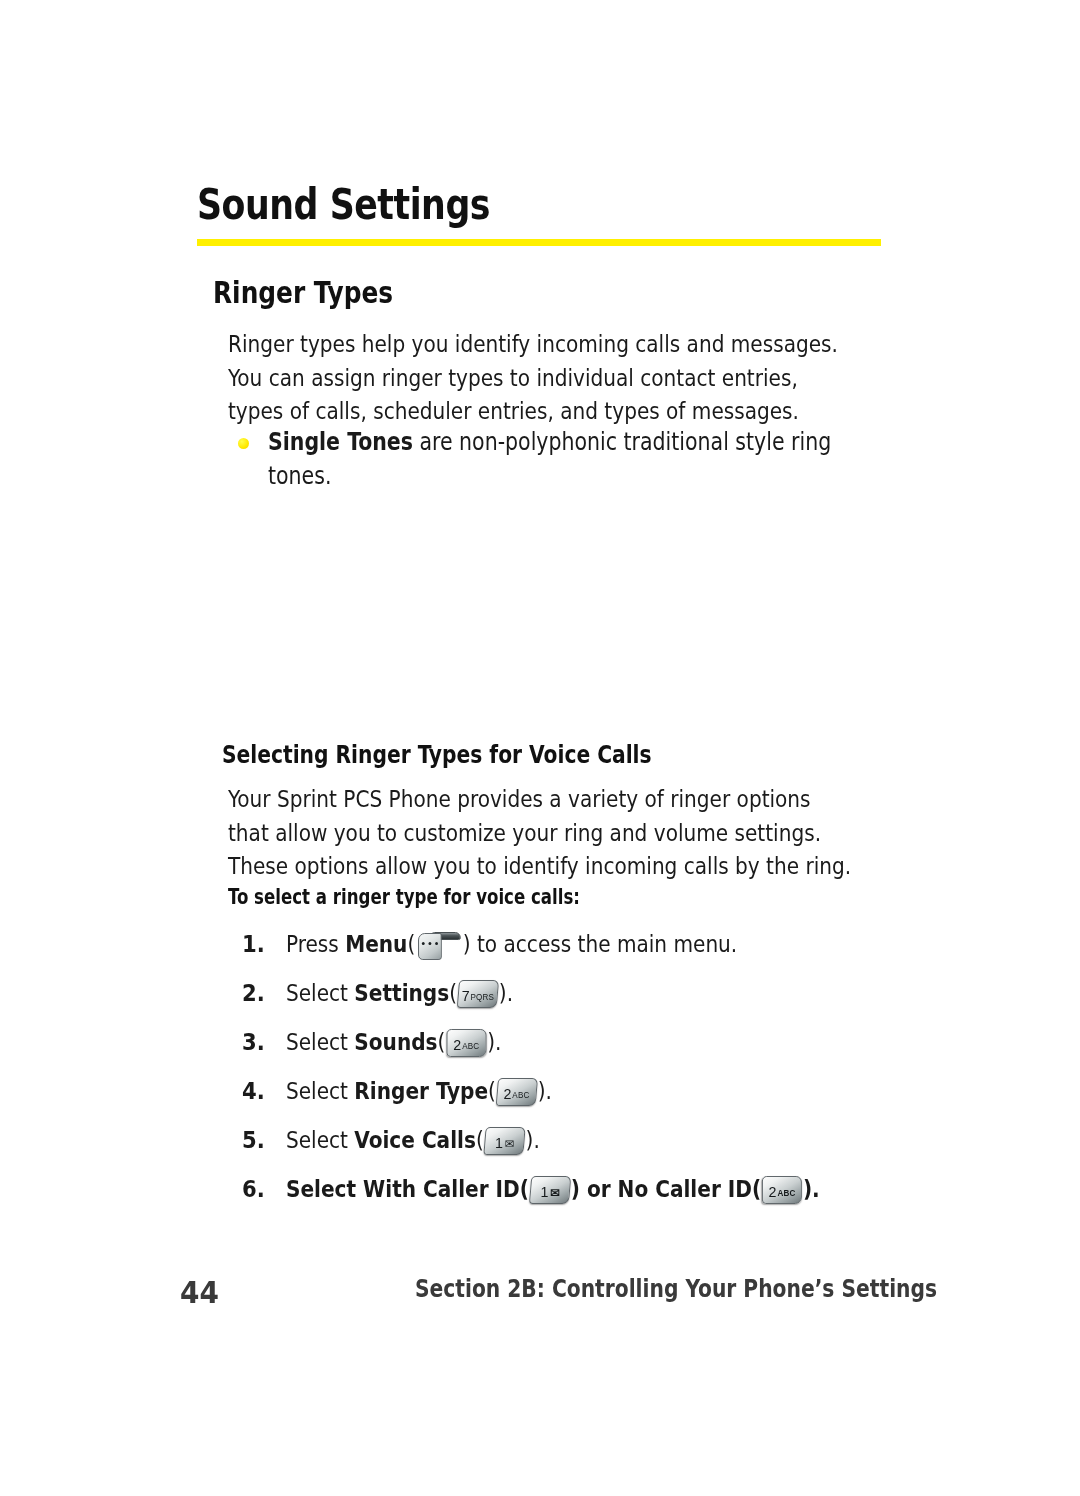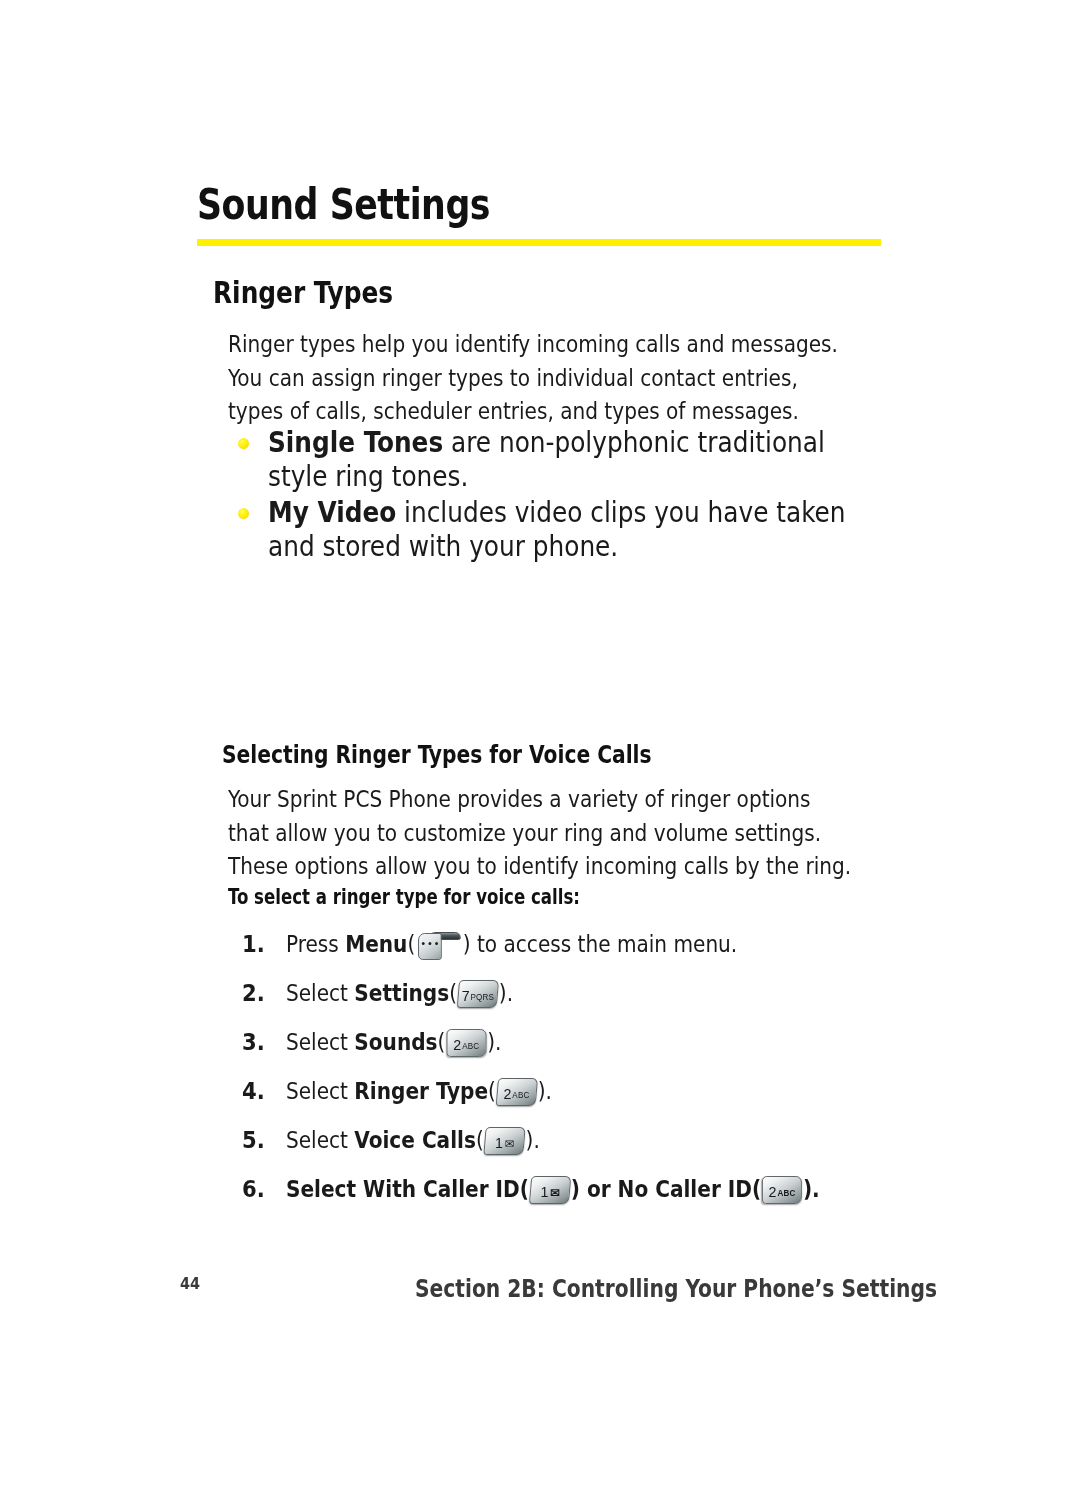--- a/index.html
+++ b/index.html
@@ -73,21 +73,21 @@
     transform-origin: left top;
   }
   .body-block p { margin: 0; }
 
   
   .bullet-list {
     position: absolute;
     left: 228px;
     width: 680px;
     font-family: "DejaVu Sans Condensed", "Liberation Sans Narrow", "Liberation Sans", sans-serif;
-    font-size: 29px;
+    font-size: 24px;
     line-height: 33.5px;
     color: #1a1a1a;
   }
   .bullet-item {
     position: relative;
     padding-left: 40px;
     margin-bottom: 3px;
   }
   .bullet-item .bullet-dot {
     position: absolute;
@@ -258,21 +258,21 @@
   }
 
   .paren { font-size: 23.5px; color: #1a1a1a; }
 
   
   .footer-page-num {
     position: absolute;
     left: 180px;
     top: 1274px;
     font-family: "DejaVu Sans Condensed", "Liberation Sans Narrow", "Liberation Sans", sans-serif;
-    font-size: 16px;
+    font-size: 31px;
     font-weight: bold;
     color: #3a3a3a;
   }
   .footer-section {
     position: absolute;
     left: 415px;
     top: 1274px;
     font-family: "DejaVu Sans Condensed", "Liberation Sans Narrow", "Liberation Sans", sans-serif;
     font-size: 25px;
     font-weight: bold;
@@ -302,24 +302,20 @@
   <div class="bullet-list" style="top: 426px;">
 
     <div class="bullet-item">
       <span class="bullet-dot"></span>
       <span class="bullet-text"><b>Single Tones</b><span> are non-polyphonic traditional style ring tones.</span></span>
     </div>
 
 
 
 
-    <div class="bullet-item">
-      <span class="bullet-dot"></span>
-      <span class="bullet-text"><b>My Video</b><span> includes video clips you have taken and stored with your phone.</span></span>
-    </div>
 
   </div>
 
   <div class="sub-heading">Selecting Ringer Types for Voice Calls</div>
 
   <div class="body-block" style="top: 783px;">
     <p>Your Sprint PCS Phone provides a variety of ringer options</p>
     <p>that allow you to customize your ring and volume settings.</p>
     <p>These options allow you to identify incoming calls by the ring.</p>
   </div>

